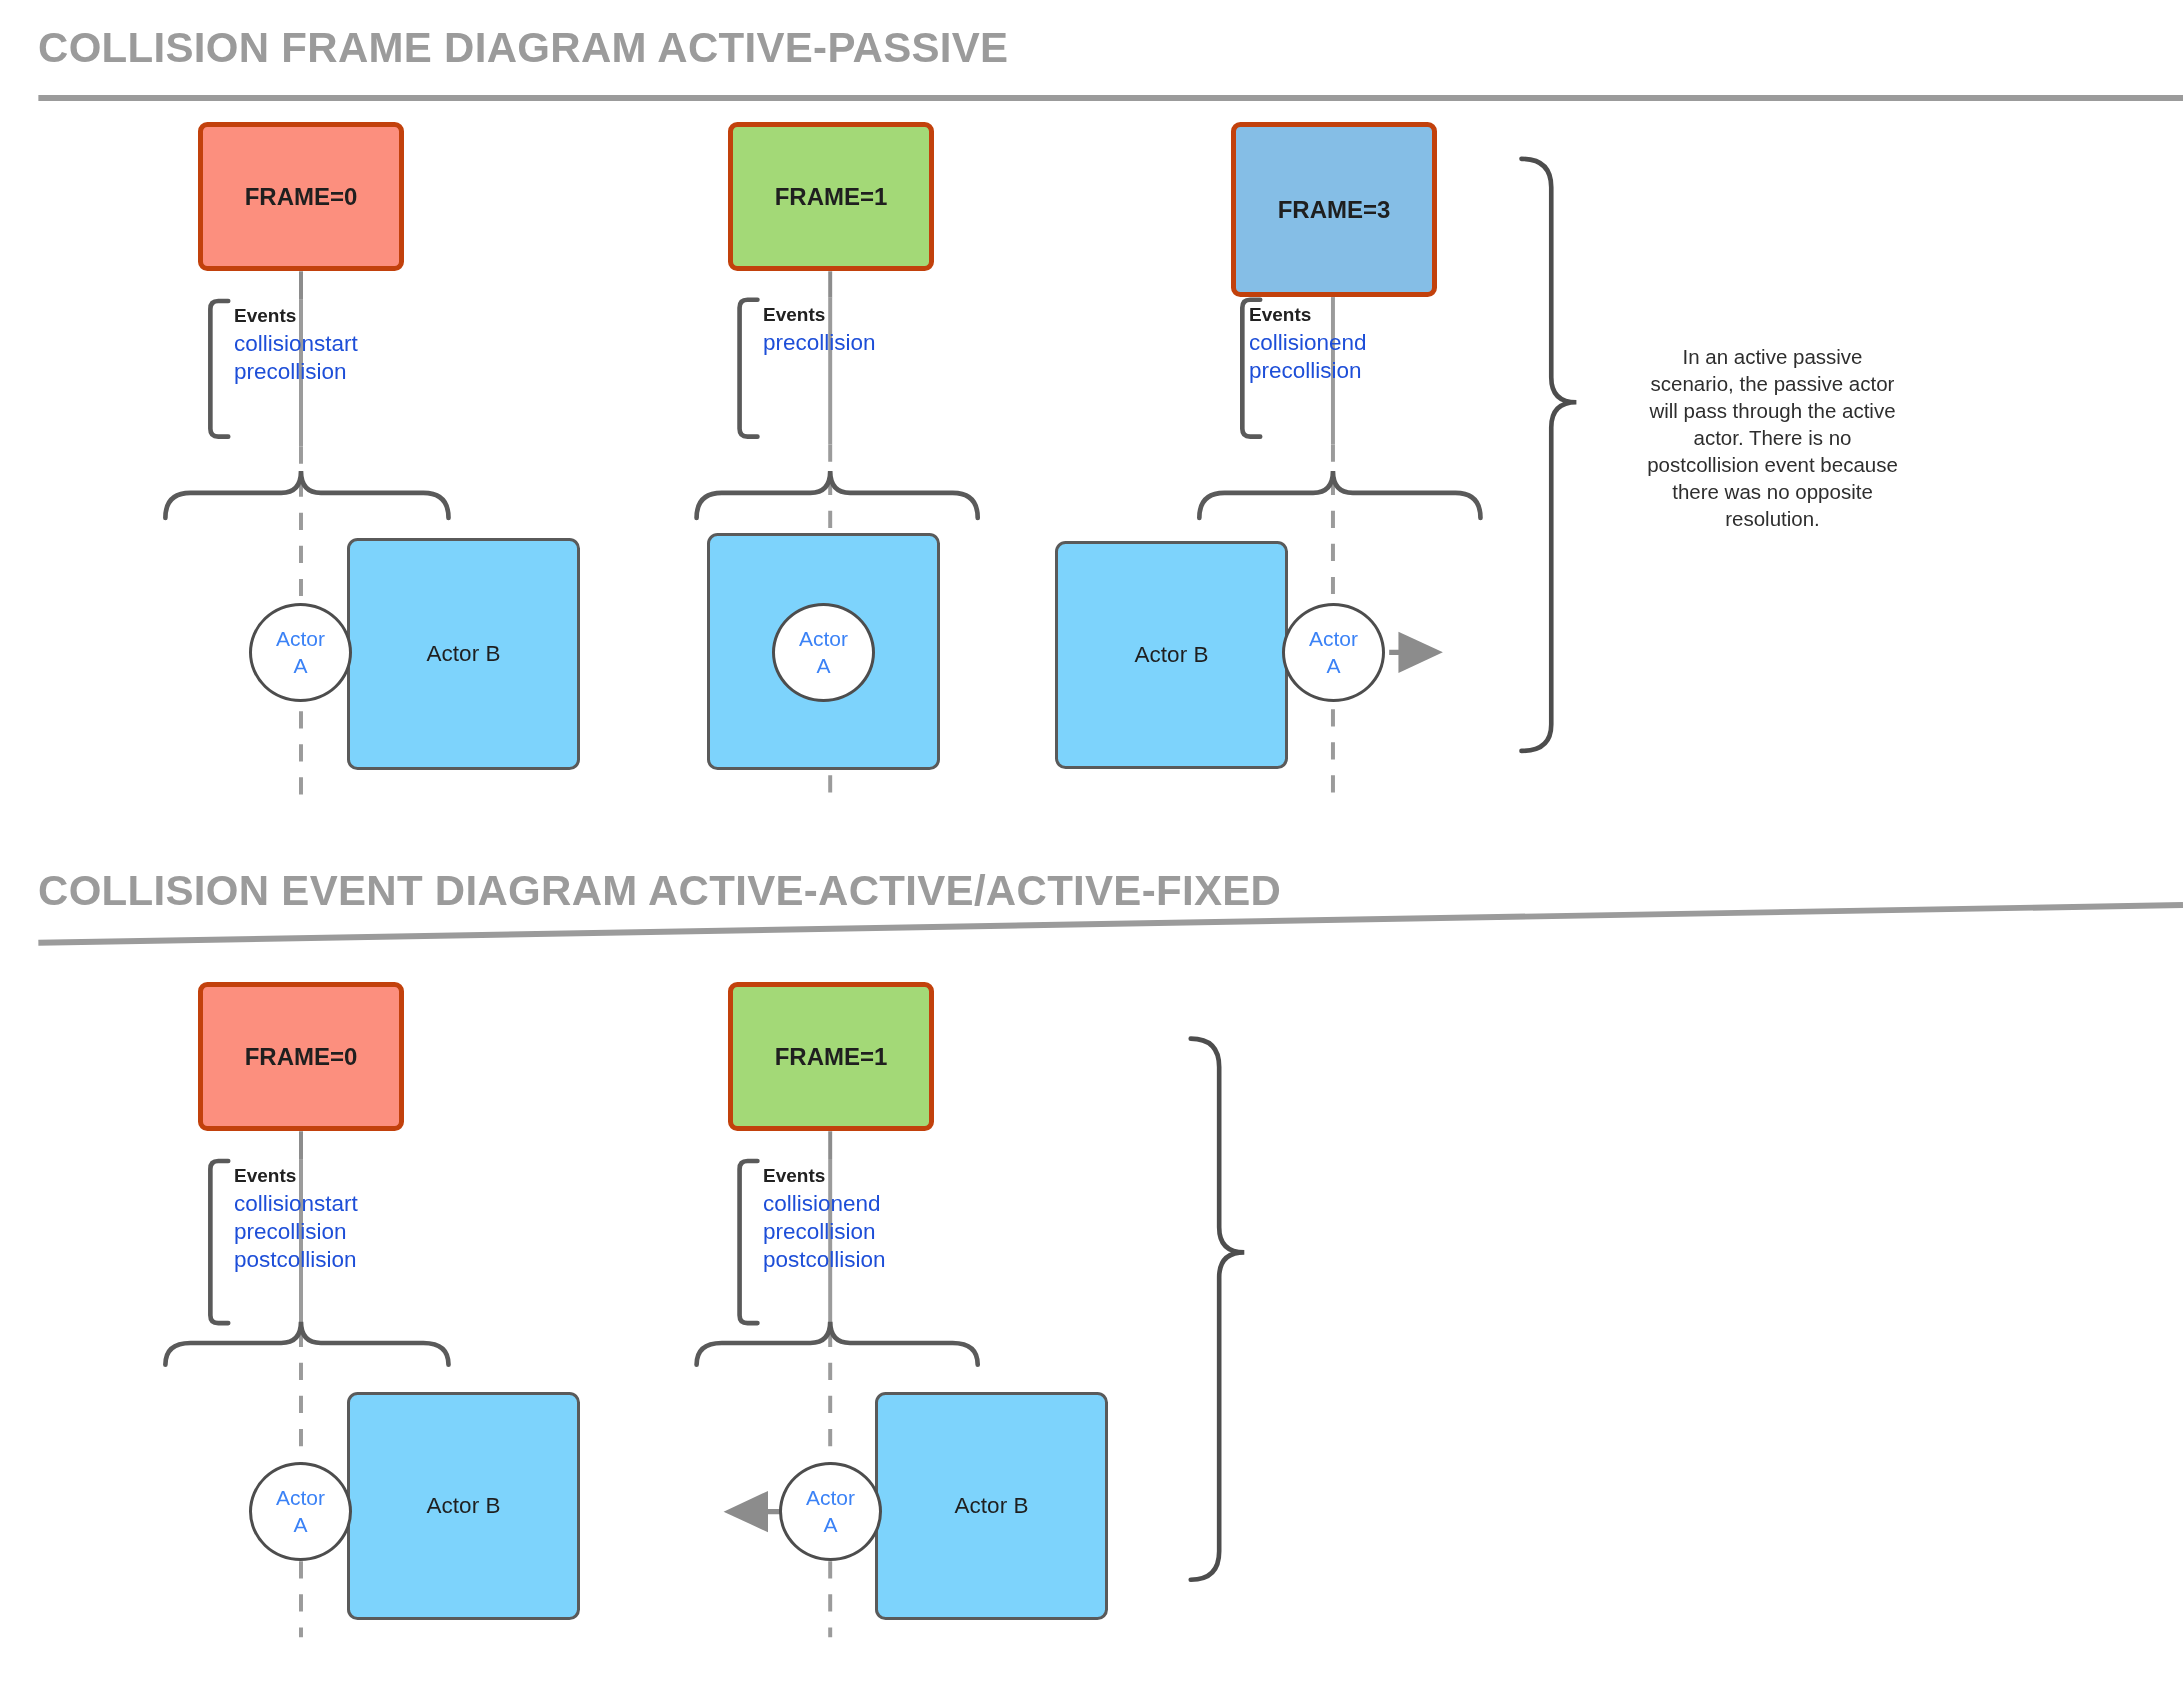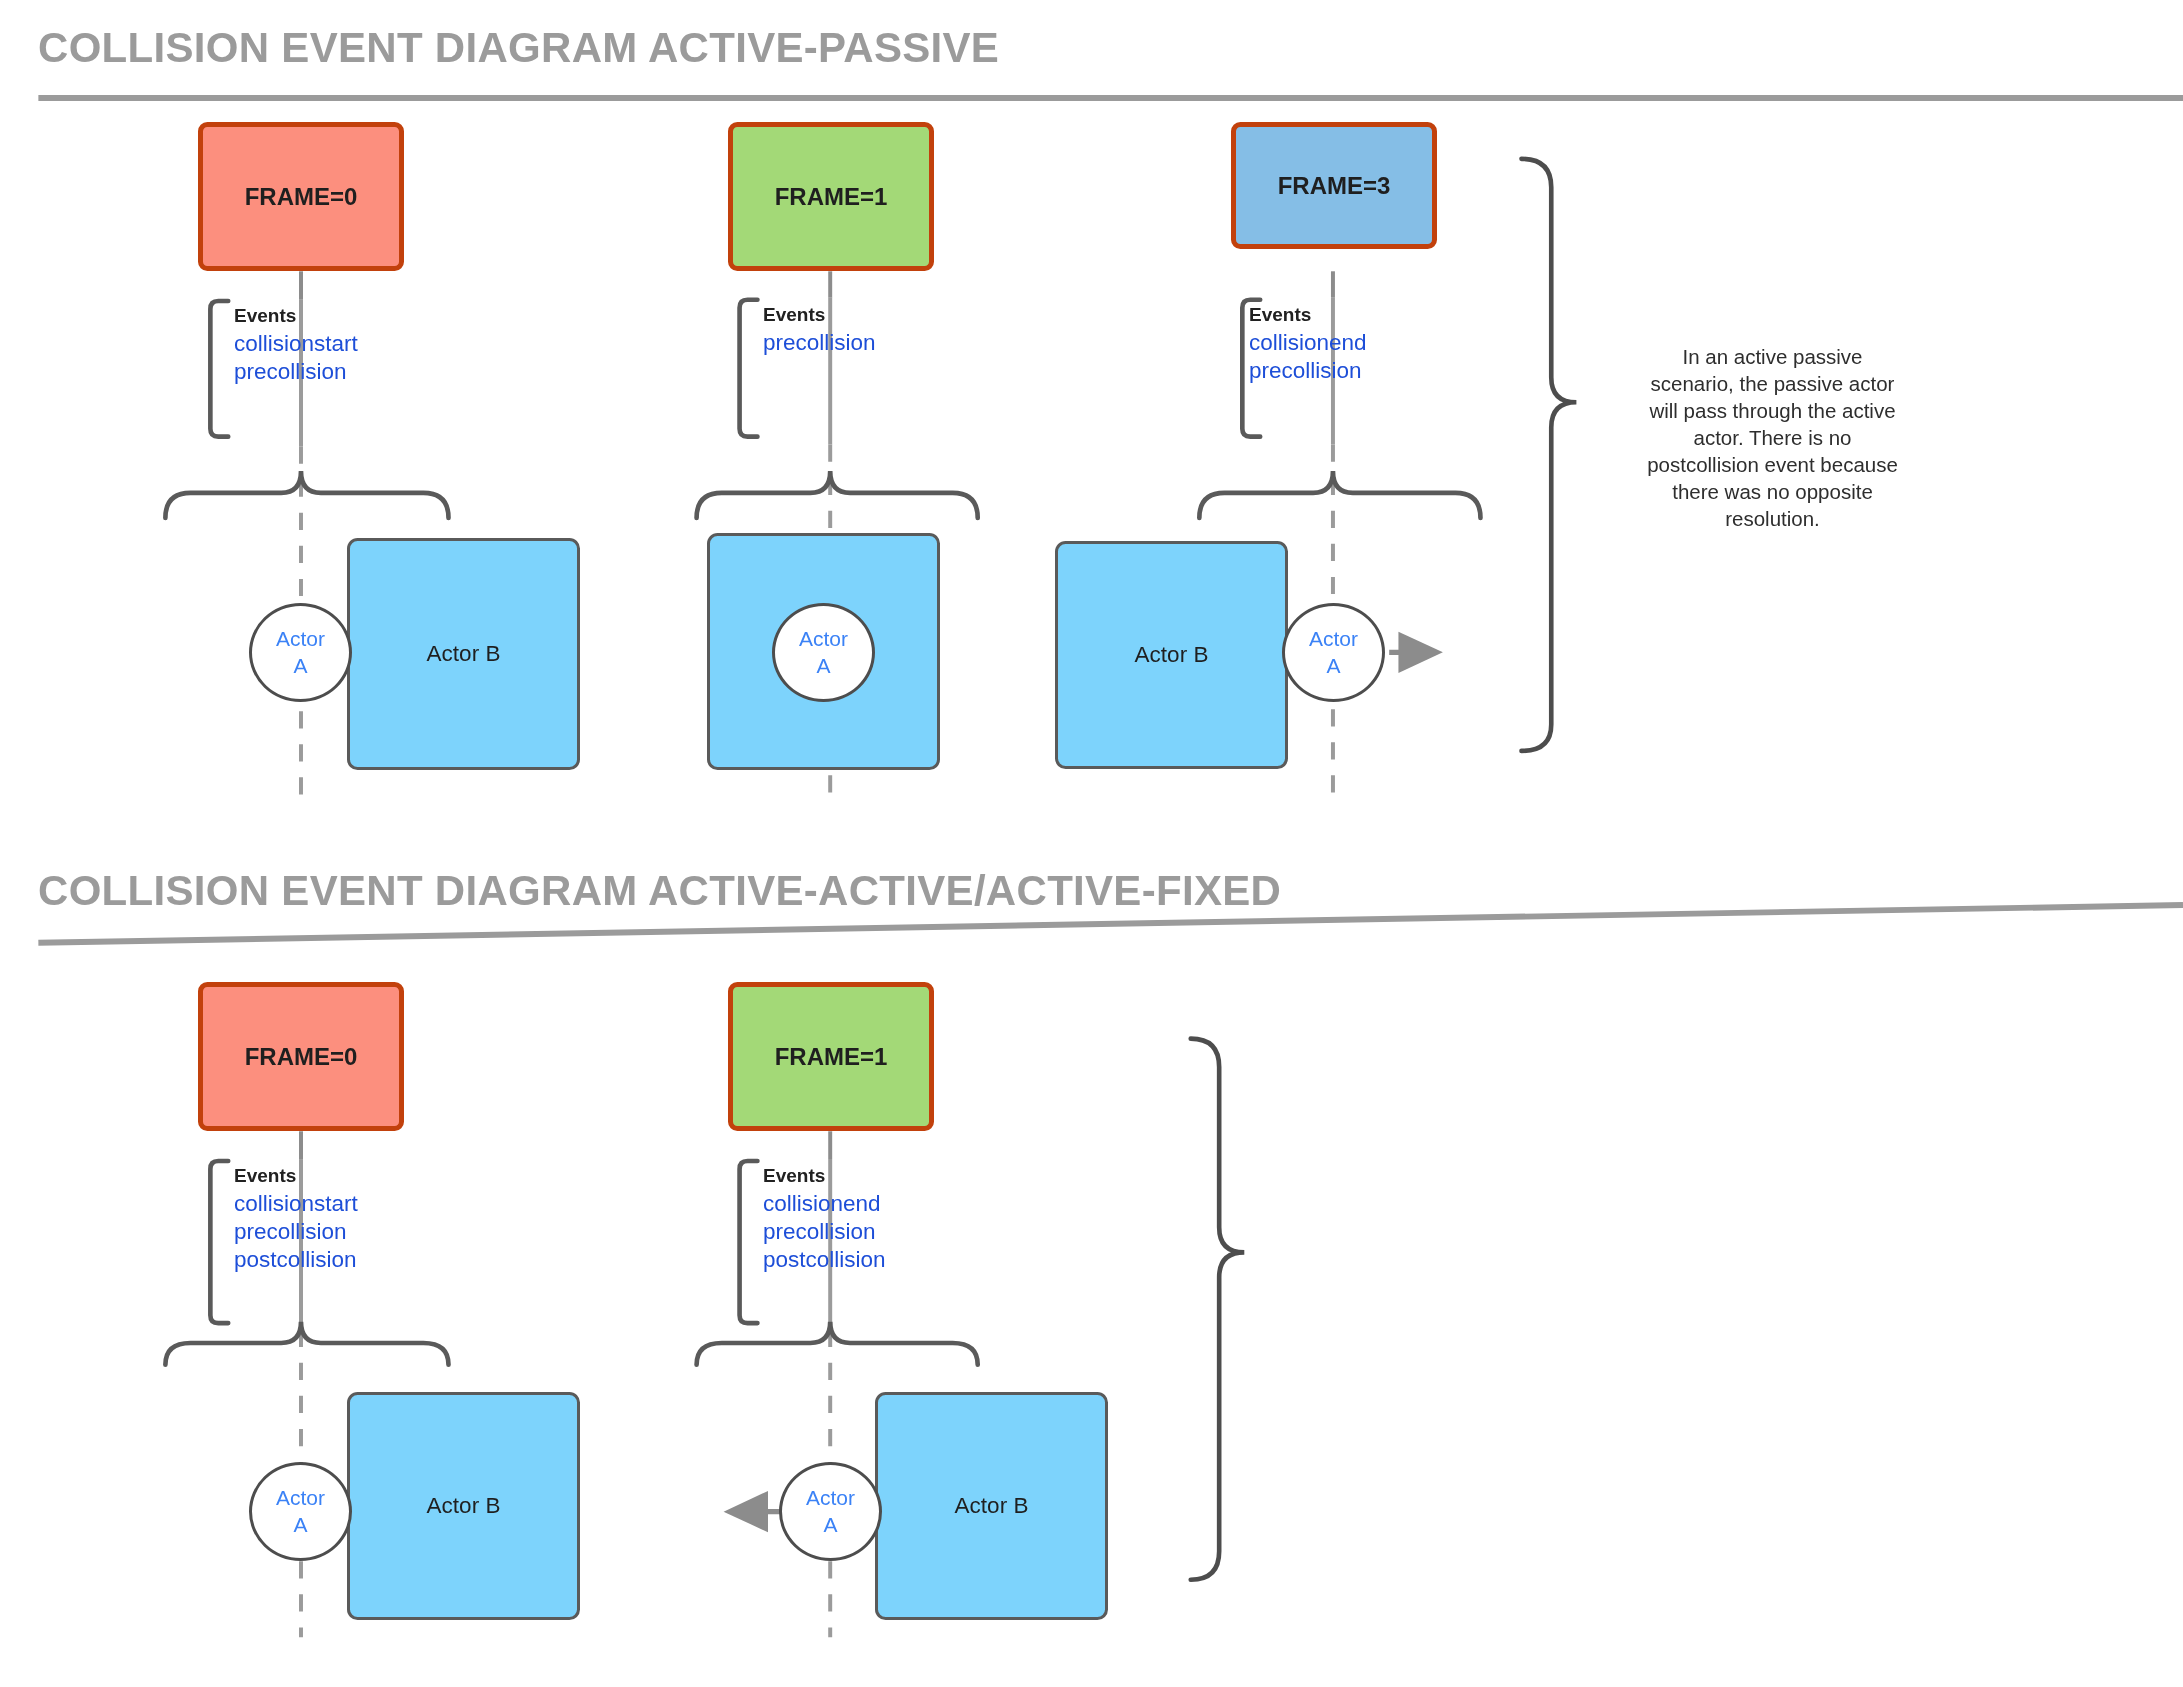--- a/index.html
+++ b/index.html
@@ -170,21 +170,21 @@
     <path d="M 1145 1755 L 1130 1755 Q 1118 1755 1118 1767 L 1118 1988 Q 1118 2000 1130 2000 L 1145 2000" fill="none" stroke="#5a5a5a" stroke-width="7" stroke-linecap="round"></path>
     <line x1="1255" y1="1752" x2="1255" y2="2010" stroke="#9b9b9b" stroke-width="6"></line>
     <line x1="1255" y1="2010" x2="1255" y2="2475" stroke="#9b9b9b" stroke-width="6" stroke-dasharray="26 24"></line>
     <path d="M 1053 2063 Q 1053 2030 1091 2030 L 1225 2030 Q 1255 2030 1255 1998 Q 1255 2030 1285 2030 L 1440 2030 Q 1478 2030 1478 2063" fill="none" stroke="#5a5a5a" stroke-width="7" stroke-linecap="round"></path>
 
     <line x1="1180" y1="2285" x2="1105" y2="2285" stroke="#8c8c8c" stroke-width="8" marker-end="url(#arrowL)"></line>
 
     <path d="M 1800 1570 Q 1843 1570 1843 1613 L 1843 1855 Q 1843 1893 1881 1893 Q 1843 1893 1843 1931 L 1843 2345 Q 1843 2388 1800 2388" fill="none" stroke="#4d4d4d" stroke-width="7" stroke-linecap="round"></path>
   </svg>
 
-  <div class="section-title" style="left:38px; top:24px;">COLLISION EVENT DIAGRAM ACTIVE-PASSIVE</div>
+  <div class="section-title" style="left:38px; top:24px;">COLLISION FRAME DIAGRAM ACTIVE-PASSIVE</div>
 
   <div class="frame-box" style="left:198px; top:122px; width:206px; height:149px; background:#fc8f7e;">
     <span class="frame-box-label">FRAME=0</span>
   </div>
   <div class="events-block" style="left:234px; top:302px;">
     <div class="events-title">Events</div>
     <div class="events-item">collisionstart</div>
     <div class="events-item">precollision</div>
   </div>
   <div class="actor-box" style="left:347px; top:538px; width:233px; height:232px;">
@@ -207,21 +207,21 @@
   <div class="actor-box" style="left:707px; top:533px; width:233px; height:237px;">
     <span class="actor-box-label" style="visibility:hidden;">Actor B</span>
   </div>
   <div class="actor-circle" style="left:772px; top:603px; width:103px; height:99px;">
     <span class="actor-circle-label">
       <span>Actor</span><br>
       <span>A</span>
     </span>
   </div>
 
-  <div class="frame-box" style="left:1231px; top:122px; width:206px; height:127px; background:#85bee6;">
+  <div class="frame-box" style="left:1231px; top:122px; width:206px; height:175px; background:#85bee6;">
     <span class="frame-box-label">FRAME=3</span>
   </div>
   <div class="events-block" style="left:1249px; top:301px;">
     <div class="events-title">Events</div>
     <div class="events-item">collisionend</div>
     <div class="events-item">precollision</div>
   </div>
   <div class="actor-box" style="left:1055px; top:541px; width:233px; height:228px;">
     <span class="actor-box-label">Actor B</span>
   </div>

